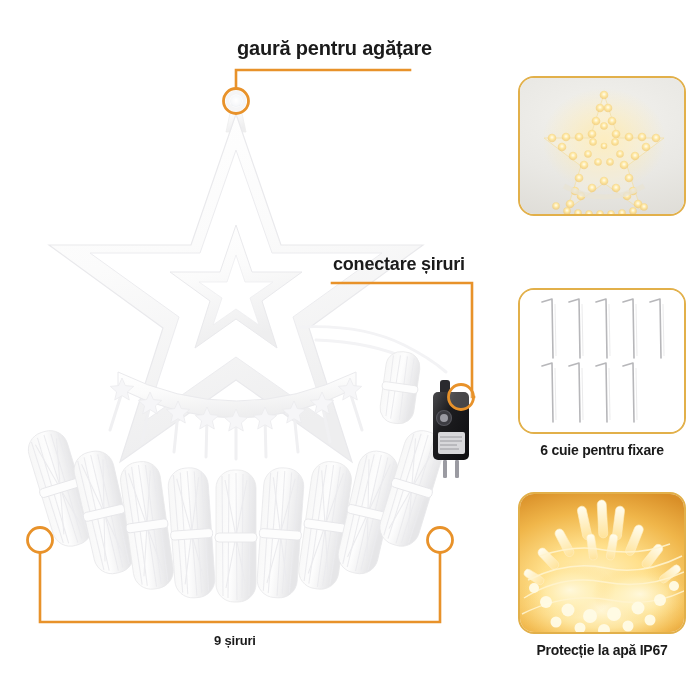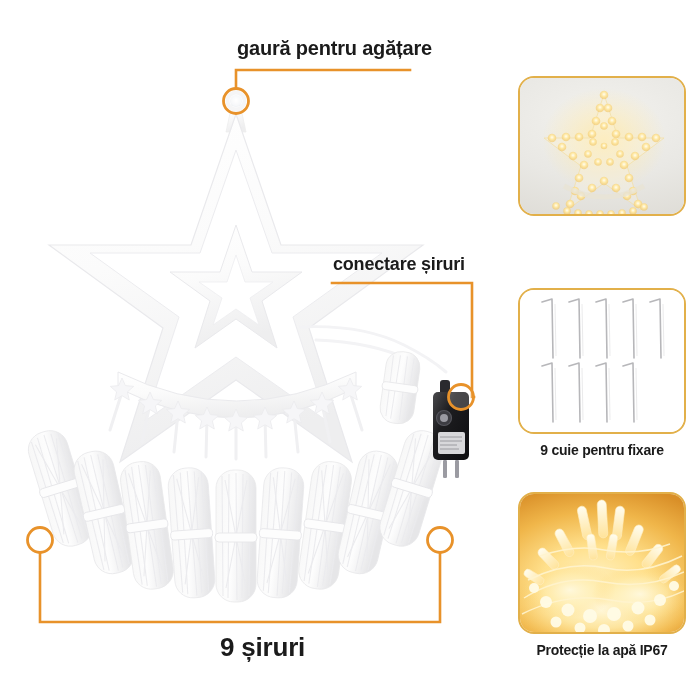--- a/index.html
+++ b/index.html
@@ -51,23 +51,23 @@
     left: 237px;
     top: 38px;
     font-size: 20px;
   }
   #label-plug {
     left: 333px;
     top: 255px;
     font-size: 18px;
   }
   #label-strings {
-    left: 220px;
+    left: 214px;
     top: 634px;
-    font-size: 26px;
+    font-size: 13px;
   }
 
   
   #side-panels {
     position: absolute;
     left: 504px;
     top: 0;
     width: 196px;
     height: 700px;
   }
@@ -501,21 +501,21 @@
               <path d="M116 14 L117 66"></path>
                 <path d="M143 14 L144 66"></path>
               <path d="M35 78 L36 130"></path>
                 <path d="M62 78 L63 130"></path>
                 <path d="M89 78 L90 130"></path>
                 <path d="M116 78 L117 130"></path>
             </g>
           </svg>
         </div>
       </div>
-      <div class="panel-caption">9 cuie pentru fixare</div>
+      <div class="panel-caption">6 cuie pentru fixare</div>
     </div>
 
     <div class="panel" id="panel-2">
       <div class="panel-frame">
         <div class="panel-media bg-amber">
           <svg viewBox="0 0 168 142" width="168" height="142">
             <defs>
               <radialGradient id="ledGlow" cx="50%" cy="50%" r="50%">
                 <stop offset="0%" stop-color="#fffbe8" stop-opacity="0.98"></stop>
                 <stop offset="55%" stop-color="#ffeeb2" stop-opacity="0.7"></stop>

